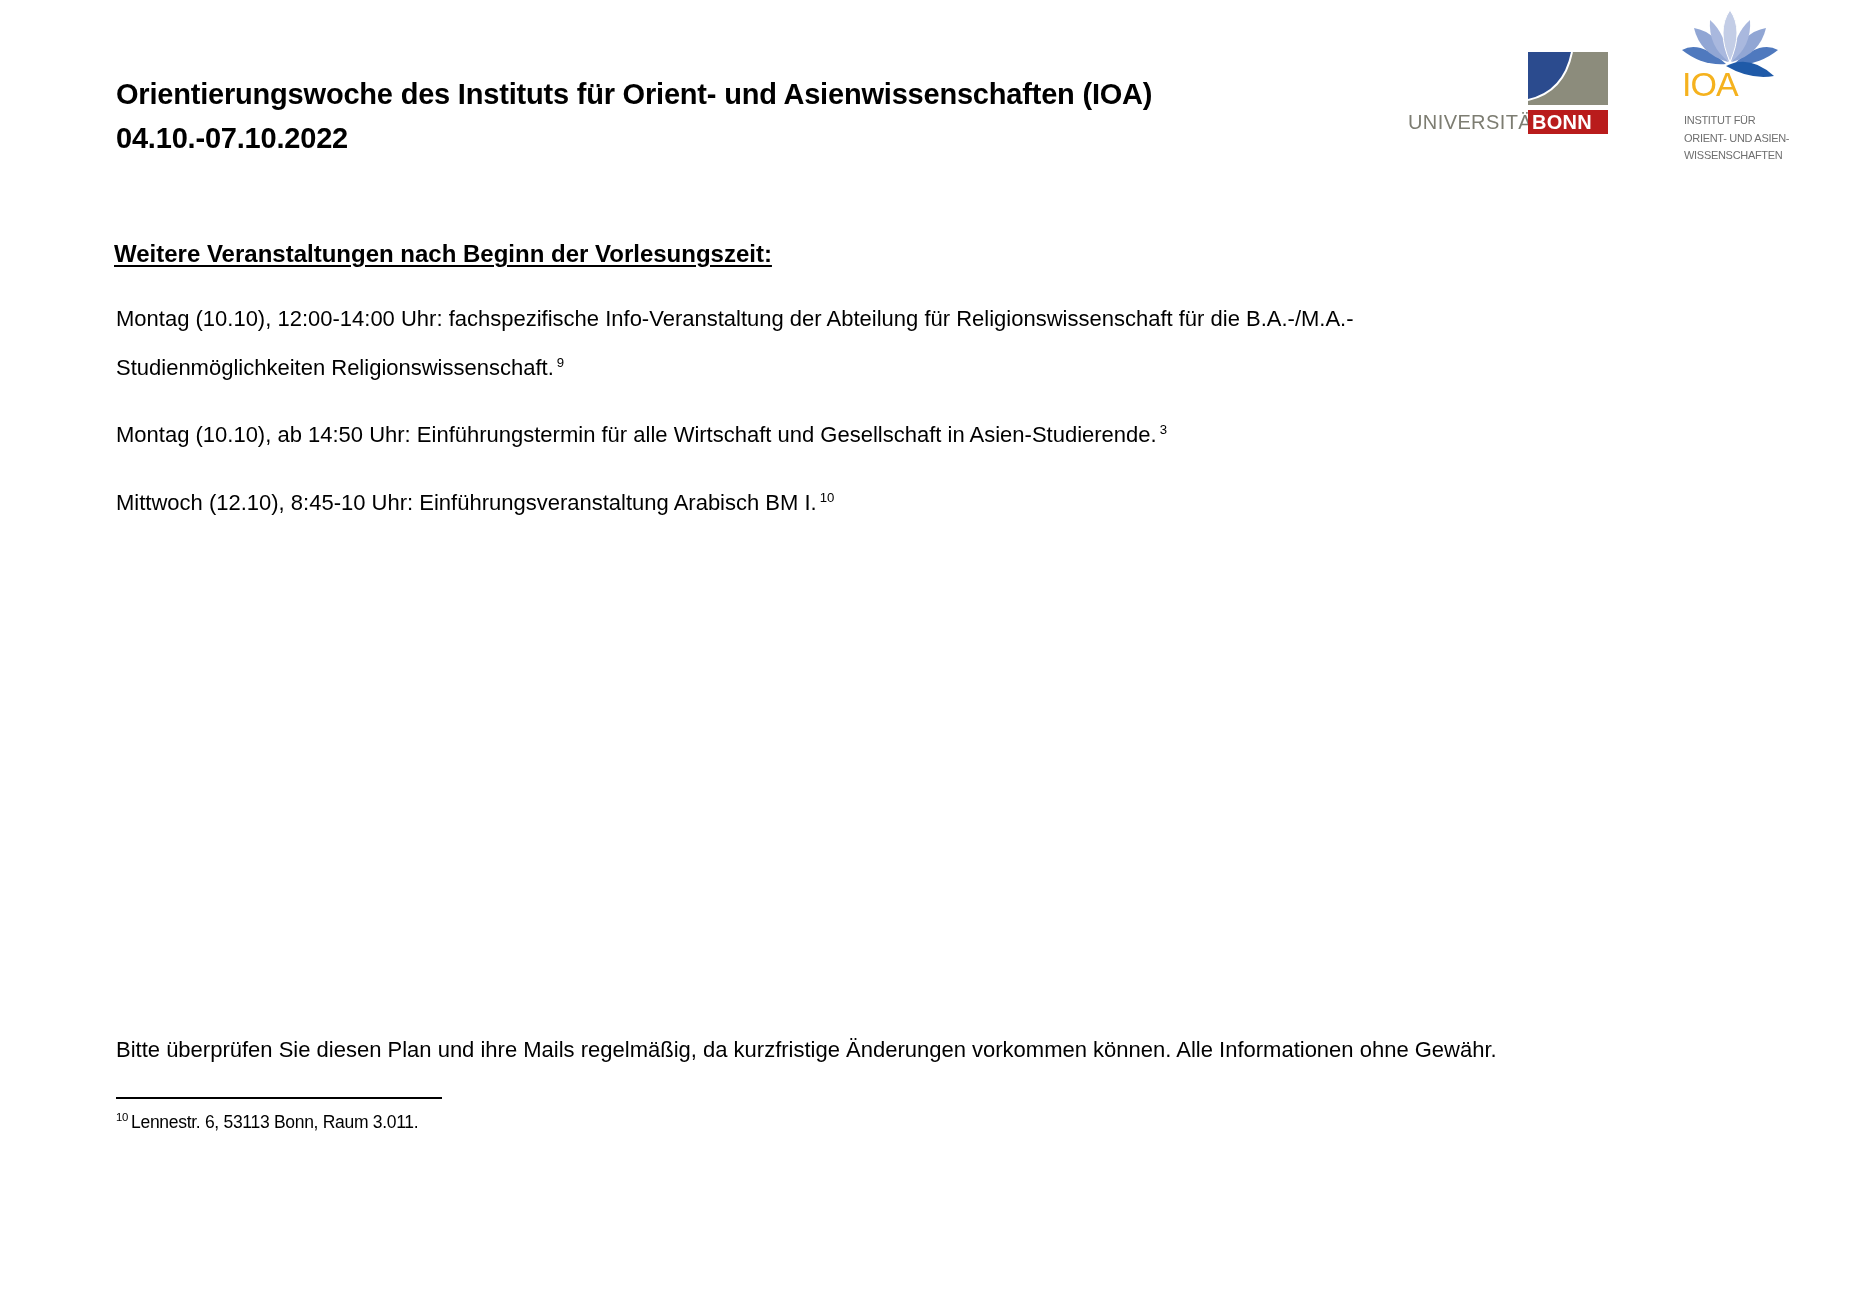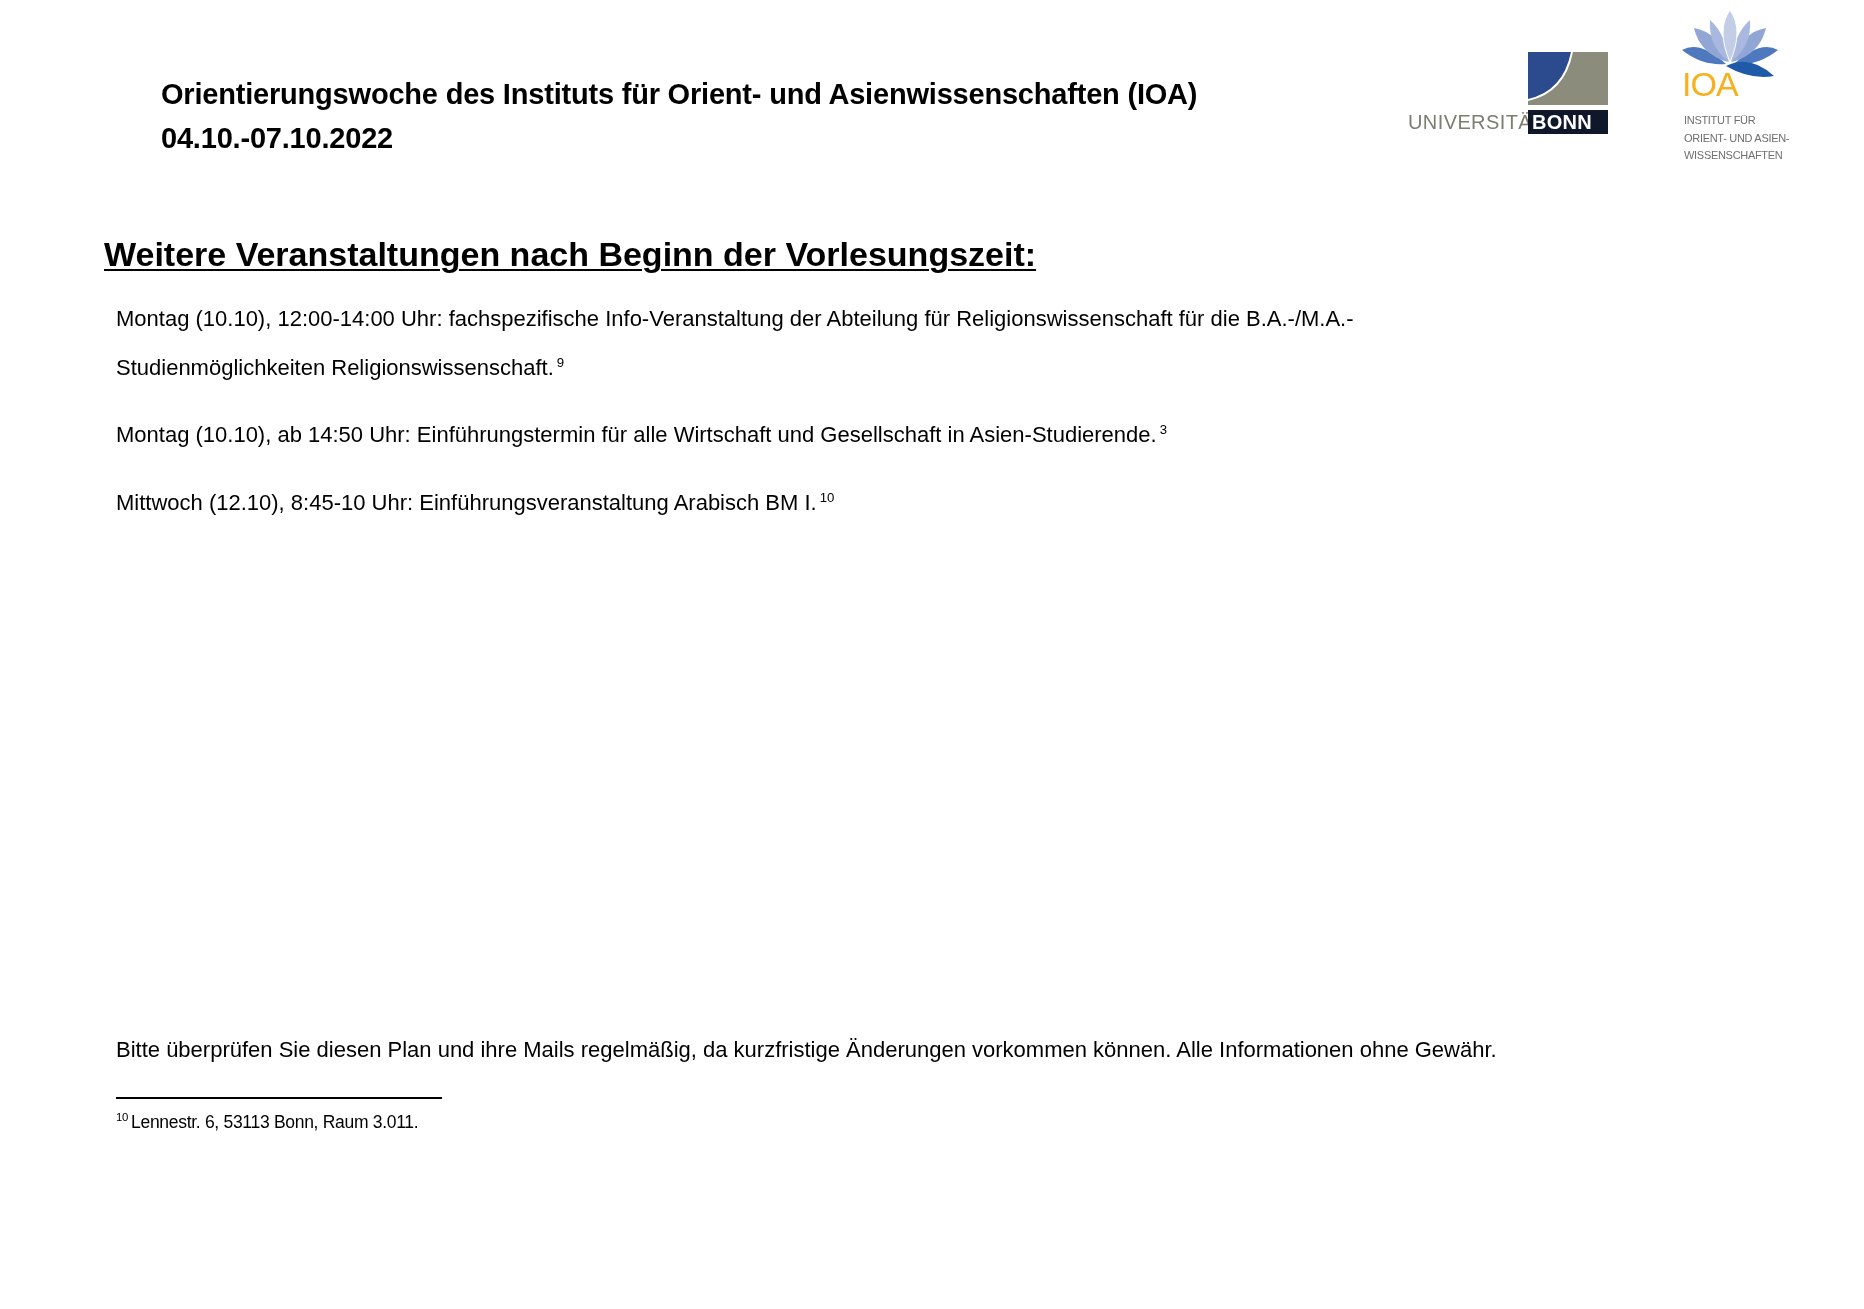--- a/index.html
+++ b/index.html
@@ -20,28 +20,28 @@
     
     .doc-title {
       left: 116px;
       top: 72px;
       font-weight: bold;
       font-size: 29px;
       line-height: 44px;
       letter-spacing: -0.2px;
       white-space: nowrap;
     }
-    .doc-title div { display: block; margin-left: 45px; }
+    .doc-title div { display: block; }
 
     
     .section-heading {
-      left: 104px;
+      left: 114px;
       top: 238px;
       font-weight: bold;
-      font-size: 34px;
+      font-size: 24px;
       line-height: 32px;
       text-decoration: underline;
       text-decoration-thickness: 2px;
       text-underline-offset: 3px;
       white-space: nowrap;
     }
 
     .event {
       left: 116px;
       font-size: 22px;
@@ -167,21 +167,21 @@
   <div>04.10.-07.10.2022</div>
 </div>
 
 <div class="abs bonn-logo">
   <svg class="bonn-square" viewBox="0 0 80 53" width="80" height="53">
     <rect x="0" y="0" width="80" height="53" fill="#8c8c7c"></rect>
     <path d="M0 0 L44 0 Q36 40 0 48 Z" fill="#2b4b8e"></path>
     <path d="M44 0 Q36 40 0 48" fill="none" stroke="#ffffff" stroke-width="2"></path>
   </svg>
   <span class="bonn-wordmark-left" style="color:#7d7d72;">UNIVERSITÄT</span>
-  <span class="bonn-wordmark-right" style="background:#0f172a;">BONN</span>
+  <span class="bonn-wordmark-right" style="background:#b91c1c;">BONN</span>
 </div>
 
 <div class="abs ioa-logo">
   <svg class="ioa-lotus" viewBox="0 0 100 76" width="100" height="76">
 
     <path d="M2 40 Q20 30 46 54 Q22 56 2 40 Z" fill="#4f79be"></path>
     <path d="M98 40 Q80 30 54 54 Q78 56 98 40 Z" fill="#4f79be"></path>
 
     <path d="M46 56 Q70 44 94 66 Q70 70 46 56 Z" fill="#1f5aa8"></path>
 

